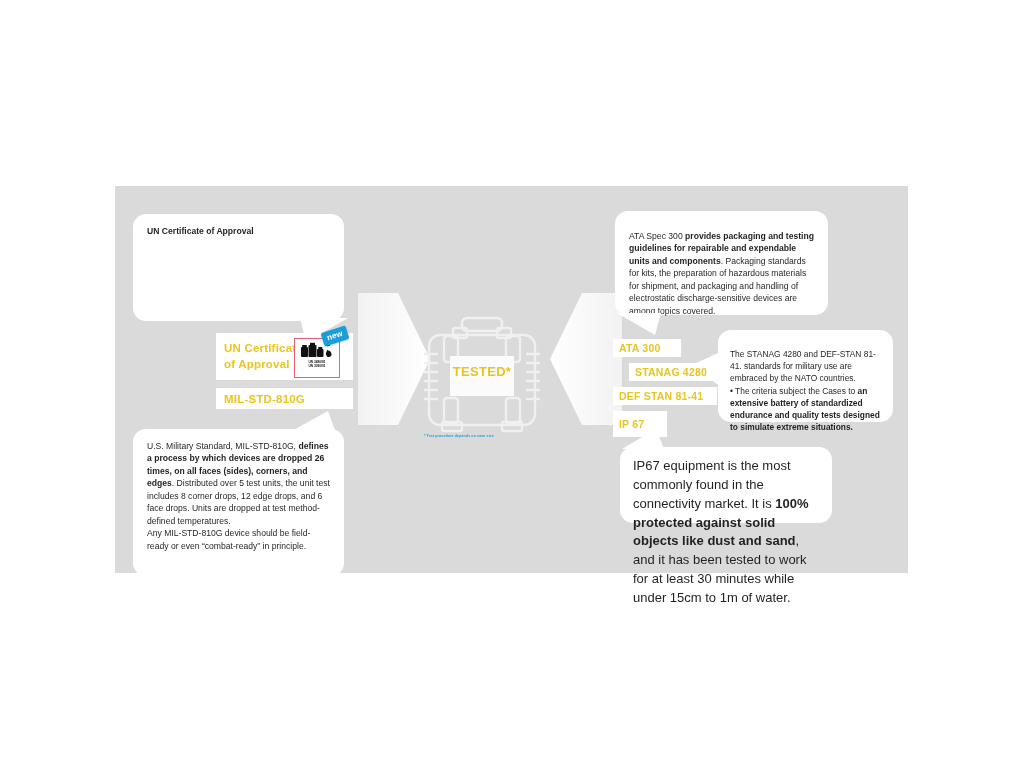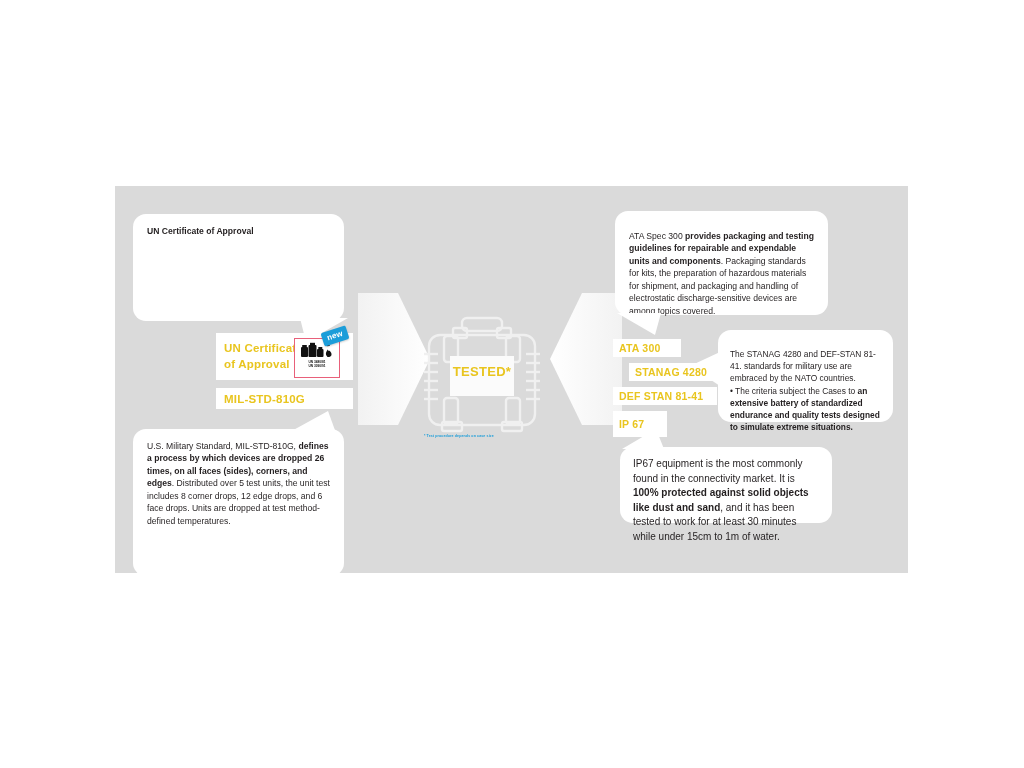--- a/index.html
+++ b/index.html
@@ -91,41 +91,42 @@
 
   <div class="bubble" style="left:133px;top:214px;width:211px;height:107px;padding:11px 14px;border-radius:13px;font-size:8.6px;line-height:1.42;">
     <p style="font-weight:bold;">UN Certificate of Approval</p>
   </div>
   <svg style="position:absolute;left:300px;top:318px;" width="48" height="24" viewBox="0 0 48 24">
     <polygon points="0,0 48,0 6,24" fill="#ffffff"></polygon>
   </svg>
 
   <div class="bubble" style="left:133px;top:429px;width:211px;height:147px;padding:11px 14px;border-radius:13px;font-size:8.6px;line-height:1.45;">
     <p><span>U.S. Military Standard, MIL-STD-810G, </span><span class="b">defines a process by which devices are dropped 26 times, on all faces (sides), corners, and edges</span><span>. Distributed over 5 test units, the unit test includes 8 corner drops, 12 edge drops, and 6 face drops. Units are dropped at test method-defined temperatures.</span></p>
+    <p>Any MIL-STD-810G device should be field-ready or even “combat-ready” in principle.</p>
   </div>
   <svg style="position:absolute;left:288px;top:411px;" width="48" height="22" viewBox="0 0 48 22">
     <polygon points="0,22 48,22 40,0" fill="#ffffff"></polygon>
   </svg>
 
   <div class="bubble" style="left:615px;top:211px;width:213px;height:104px;padding:19px 14px;border-radius:13px;font-size:8.6px;line-height:1.45;">
     <p><span>ATA Spec 300 </span><span class="b">provides packaging and testing guidelines for repairable and expendable units and components</span><span>. Packaging standards for kits, the preparation of hazardous materials for shipment, and packaging and handling of electrostatic discharge-sensitive devices are among topics covered.</span></p>
   </div>
   <svg style="position:absolute;left:617px;top:313px;" width="44" height="22" viewBox="0 0 44 22">
     <polygon points="44,0 0,0 38,22" fill="#ffffff"></polygon>
   </svg>
 
   <div class="bubble" style="left:718px;top:330px;width:175px;height:92px;padding:18px 12px;border-radius:13px;font-size:8.4px;line-height:1.45;">
     <p>The STANAG 4280 and DEF-STAN 81-41. standards for military use are embraced by the NATO countries.</p>
     <p><span>• The criteria subject the Cases to </span><span class="b">an extensive battery of standardized endurance and quality tests designed to simulate extreme situations</span><span class="b">.</span></p>
   </div>
   <svg style="position:absolute;left:690px;top:352px;" width="30" height="34" viewBox="0 0 30 34">
     <polygon points="30,0 30,34 0,14" fill="#ffffff"></polygon>
   </svg>
 
-  <div class="bubble" style="left:620px;top:447px;width:212px;height:76px;padding:10px 13px;border-radius:13px;font-size:10px;line-height:1.45;">
+  <div class="bubble" style="left:620px;top:447px;width:212px;height:76px;padding:10px 13px;border-radius:13px;font-size:13px;line-height:1.45;">
     <p><span>IP67 equipment is the most commonly found in the connectivity market. It is </span><span class="b">100% protected against solid objects like dust and sand</span><span>, and it has been tested to work for at least 30 minutes while under 15cm to 1m of water.</span></p>
   </div>
   <svg style="position:absolute;left:622px;top:429px;" width="42" height="20" viewBox="0 0 42 20">
     <polygon points="0,20 42,20 34,0" fill="#ffffff"></polygon>
   </svg>
 
   <div class="badge" style="left:216px;top:333px;width:129px;height:47px;font-size:11.5px;line-height:1.32;padding-left:8px;white-space:pre-line;">
     <span style="white-space:pre-line;">UN Certificate
 of Approval</span>
   </div>

